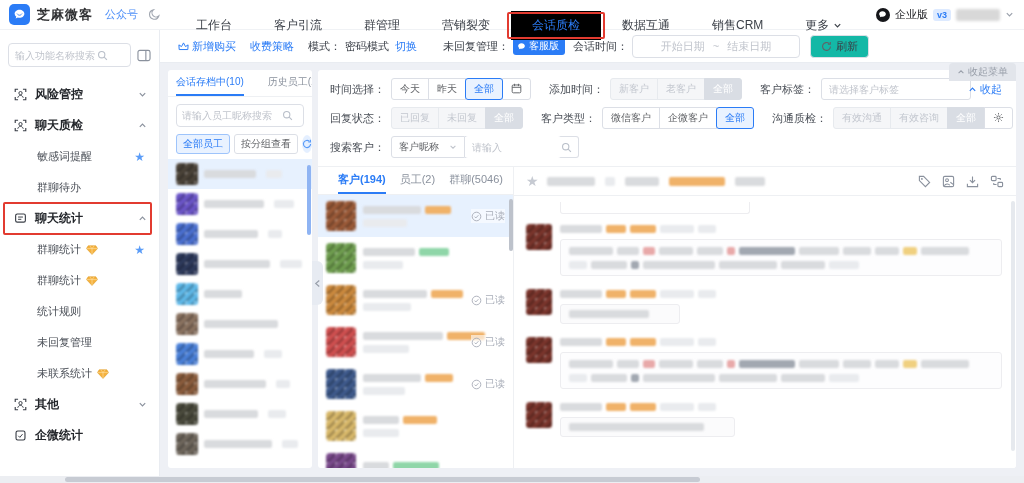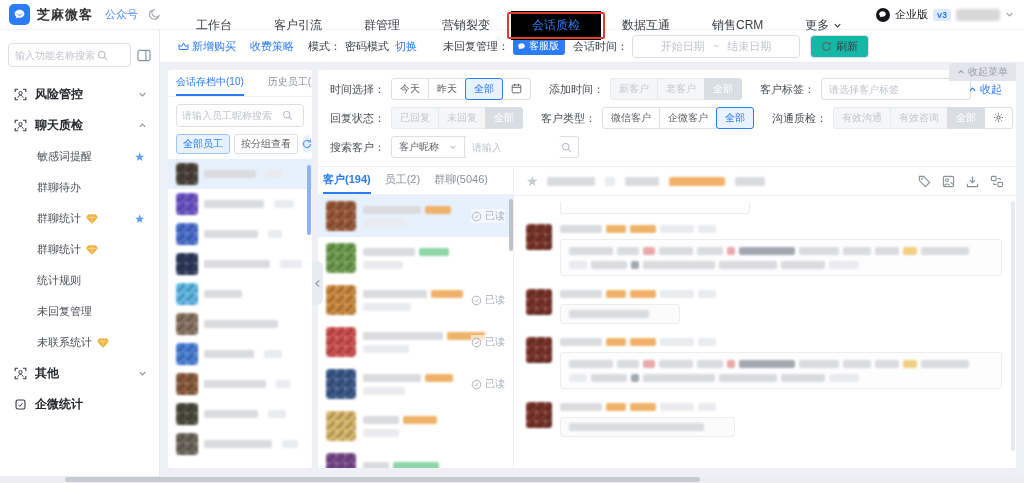--- a/index.html
+++ b/index.html
@@ -85,21 +85,21 @@
   .seg-btn.dis { background:#f5f6f8; color:#c3c7cf; border-color:#e7eaee;}
   .seg-btn.dissel { background:#d9dde4; color:#fff; border-color:#d9dde4;}
   .finput { height:22px; border:1px solid #dcdfe6; border-radius:3px; padding:0 7px; font-size:10px; font-family:inherit; color:#606266; outline:0;}
   .finput::placeholder { color:#c0c4cc; }
   .fselect { height:22px; border:1px solid #dcdfe6; border-radius:3px 0 0 3px; display:flex; align-items:center; gap:10px; padding:0 7px; font-size:10px; color:#606266; background:#fff; cursor:pointer; white-space:nowrap;}
   .collapse-link { position:absolute; right:14px; top:12px; color:#2b7cf6; font-size:11px; display:flex; align-items:center; gap:3px; cursor:pointer;}
   .collapse-menu-badge { position:absolute; right:8px; top:0px; background:#e2e5eb; color:#9aa0ab; font-size:10px; border-radius:4px 4px 0 0; padding:2px 8px; display:flex; align-items:center; gap:3px; z-index:2; cursor:pointer;}
 
   .body-row { display:flex; height:309px; }
   .cust-col { width:196px; border-right:1px solid #eef0f3; position:relative; overflow:hidden;}
-  .ctabs { display:flex; gap:14px; padding:0 5px; height:28px; border-bottom:1px solid #eef0f3;}
+  .ctabs { display:flex; gap:14px; padding:0 20px; height:28px; border-bottom:1px solid #eef0f3;}
   .ctab { font-size:11px; color:#8a919d; display:flex; align-items:center; border-bottom:2px solid transparent; cursor:pointer; white-space:nowrap;}
   .ctab.active { color:#2b7cf6; border-bottom-color:#2b7cf6; font-weight:bold;}
   .crow { display:flex; align-items:center; height:42px; padding:0 8px; gap:7px; cursor:pointer; position:relative;}
   .crow.sel { background:#e7f1fe; }
   .cav { width:30px; height:30px; }
   .clines { display:flex; flex-direction:column; gap:5px; flex:1; min-width:0;}
   .lrow { display:flex; align-items:center; }
   .readtag { position:absolute; right:8px; top:50%; transform:translateY(-50%); display:flex; align-items:center; gap:3px; color:#a8adb8; font-size:10px; background:rgba(255,255,255,.6);}
   .bar { height:8px; border-radius:2px; background:#d9dbde; filter:blur(1.3px); margin-right:4px; flex:none;}
   .bar.o{background:#f0b269}.bar.n{background:#8fd6a8}.bar.d{background:#a2a8b1}
@@ -246,20 +246,33 @@
           </svg>
 
   </div>
         <div class="mrow child">
       <span class="lab">敏感词提醒</span>
           <span class="star">★</span>
     </div>
         <div class="mrow child">
       <span class="lab">群聊待办</span>
     </div>
+        <div class="mrow group ann">
+    <span style="display:flex;">
+            <svg width="13" height="13" viewBox="0 0 16 16">
+              <rect x="2" y="2.5" width="12" height="10" rx="2" fill="none" stroke="#3a3f47" stroke-width="1.4"></rect>
+              <path d="M5 6.2h6M5 9h4" stroke="#3a3f47" stroke-width="1.2"></path>
+            </svg>
+          </span>
+    <span class="lab">聊天统计</span>
+    <svg class="chev" width="9" height="9" viewBox="0 0 10 10">
+            <path d="M2 6.5l3-3 3 3" fill="none" stroke="#8a919d" stroke-width="1.3"></path>
+          </svg>
+    <span class="red-box" style="left:3px;right:7px;top:-1px;bottom:-1px;"></span>
+  </div>
         <div class="mrow child">
       <span class="lab">群聊统计</span>
           <span class="gem">
             <svg width="12" height="10" viewBox="0 0 12 10">
               <path d="M2.2 .8h7.6L11.5 3.6 6 9.4.5 3.6z" fill="#f5b13d" stroke="#dd9a22" stroke-width=".6"></path>
               <path d="M3.8 .9L6 3.6 8.2 .9M.6 3.6h10.8M6 3.6v5.6" stroke="#ffe2ab" stroke-width=".6" fill="none"></path>
             </svg>
           </span>
           <span class="star">★</span>
     </div>

